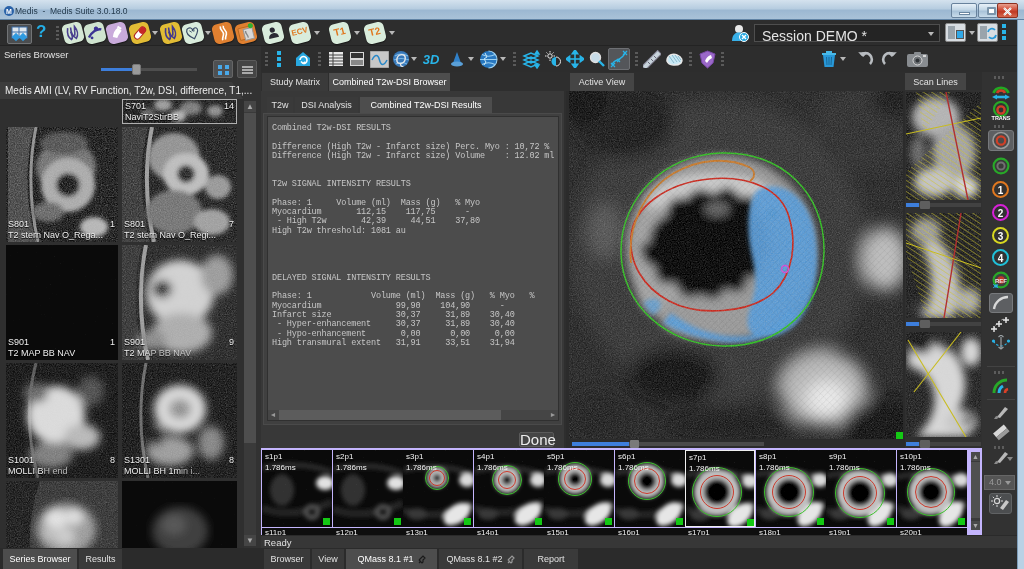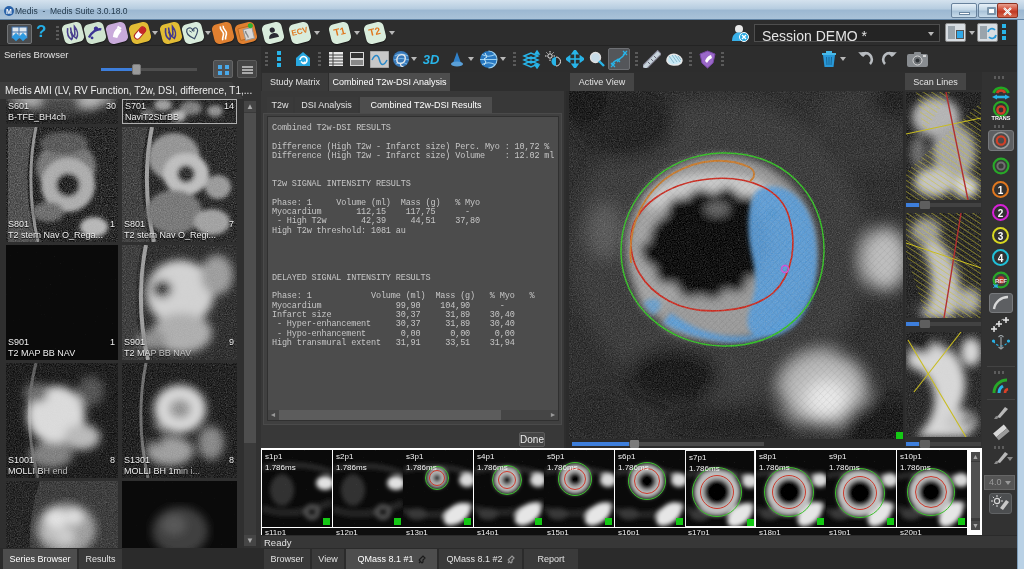--- a/index.html
+++ b/index.html
@@ -369,32 +369,20 @@
 <div class="abs" style="left:4px;top:5px;width:11px;height:2px;background:#aaa"></div>
         <div class="abs" style="left:4px;top:8px;width:11px;height:2px;background:#aaa"></div>
         <div class="abs" style="left:4px;top:11px;width:11px;height:2px;background:#aaa"></div>
 </div>
 
 <div class="abs" style="left:0px;top:36px;width:243px;height:17px;background:#3c3c3c;clip-path:polygon(0 0,232px 0,243px 17px,0 17px)"></div>
 <span class="abs" style="left:5px;top:39px;font-size:10px;color:#ececec;white-space:nowrap">Medis AMI (LV, RV Function, T2w, DSI, difference, T1,...</span>
 
 <div class="abs" id="thumbs" style="left:0;top:53px;width:244px;height:449px;background:#2f2f2f;overflow:hidden">
 
-<div class="cell" style="left:6px;top:0px;width:112px;height:25px">
- <svg width="112" height="25" viewBox="0 0 112 25">
-            <rect width="112" height="25" fill="#161616"></rect>
-            <g filter="url(#b4)">
-              <ellipse cx="56" cy="-2" rx="54" ry="14" fill="#8a8a8a"></ellipse>
-              <ellipse cx="56" cy="6" rx="40" ry="10" fill="#3a3a3a"></ellipse>
-              <ellipse cx="26" cy="2" rx="10" ry="6" fill="#aaa"></ellipse>
-              <ellipse cx="84" cy="2" rx="12" ry="7" fill="#b2b2b2"></ellipse>
-            </g>
-            <rect width="112" height="25" filter="url(#nz)" opacity="0.35"></rect>
-          </svg>
- <span class="thumblabel" style="left:2px;top:2px">S601</span><span class="thumblabel" style="right:2px;top:2px">30</span><span class="thumblabel" style="left:2px;top:13px">B-TFE_BH4ch</span></div>
 <div class="cell" style="left:122px;top:0px;width:115px;height:25px;border:1px solid #b0b0b0">
  <svg width="113" height="23" viewBox="0 87 113 23">
             <rect x="0" y="85" width="113" height="25" fill="#161616"></rect>
             <g filter="url(#b2)">
               <ellipse cx="40" cy="92" rx="9" ry="6" fill="#9a9a9a"></ellipse>
               <ellipse cx="68" cy="95" rx="11" ry="7" fill="#787878"></ellipse>
               <ellipse cx="55" cy="103" rx="8" ry="6" fill="#b0b0b0"></ellipse>
               <ellipse cx="25" cy="100" rx="7" ry="5" fill="#606060"></ellipse>
               <ellipse cx="92" cy="98" rx="8" ry="6" fill="#8a8a8a"></ellipse>
             </g>
@@ -512,21 +500,21 @@
 
 <div class="abs" style="left:244px;top:55px;width:12px;height:445px;background:#3a3a3a">
 <div class="abs" style="left:0;top:0;width:12px;height:11px;background:#454545;color:#aaa;font-size:8px;text-align:center;line-height:11px">▲</div>
 <div class="abs" style="left:0;top:12px;width:12px;height:330px;background:#4e4e4e"></div>
 <div class="abs" style="left:0;top:434px;width:12px;height:11px;background:#454545;color:#aaa;font-size:8px;text-align:center;line-height:11px">▼</div>
 </div>
 </div>
 
 <div class="abs" style="left:261px;top:72px;width:763px;height:19px;background:#2e2e2e"></div>
 <div class="tab" style="left:262px;top:73px;width:66px;height:18px;">Study Matrix</div>
-<div class="tab on" style="left:329px;top:73px;width:121px;height:18px;">Combined T2w-DSI Analysis</div>
+<div class="tab on" style="left:329px;top:73px;width:121px;height:18px;">Combined T2w-DSI Browser</div>
 <div class="tab" style="left:570px;top:73px;width:64px;height:18px;background:#454545">Active View</div>
 <div class="tab" style="left:905px;top:73px;width:61px;height:18px;background:#454545">Scan Lines</div>
 
 <div class="abs" id="center" style="left:261px;top:91px;width:303px;height:357px;background:#383838">
 <div class="tab" style="left:6px;top:6px;width:26px;height:16px">T2w</div>
 <div class="tab" style="left:34px;top:6px;width:63px;height:16px">DSI Analysis</div>
 <div class="tab on" style="left:99px;top:6px;width:132px;height:16px">Combined T2w-DSI Results</div>
 <div class="abs" style="left:2px;top:22px;width:299px;height:312px;background:#404040;border:1px solid #4a4a4a"></div>
 <div class="abs" style="left:6px;top:25px;width:292px;height:305px;background:#4c4c4c;border:1px solid #303030"></div>
 <pre class="mono abs" style="left:11px;top:33px;margin:0;font-size:8.5px;line-height:9.35px;color:#c6c6c6;letter-spacing:-0.15px">Combined T2w-DSI RESULTS
@@ -553,21 +541,21 @@
  - Hyper-enhancement     30,37     31,89    30,40
  - Hypo-enhancement       0,00      0,00     0,00
 High transmural extent   31,91     33,51    31,94</pre>
 
 <div class="abs" style="left:7px;top:319px;width:290px;height:10px;background:#454545">
 <div class="abs" style="left:0;top:0;width:10px;height:10px;color:#999;font-size:7px;line-height:10px;text-align:center">◄</div>
 <div class="abs" style="left:11px;top:0;width:222px;height:10px;background:#5c5c5c"></div>
 <div class="abs" style="right:0;top:0;width:10px;height:10px;color:#999;font-size:7px;line-height:10px;text-align:center">►</div>
       </div>
 
-<div class="abs" style="left:258px;top:341px;width:26px;height:15px;background:#454545;border:1px solid #5a5a5a;border-radius:2px;color:#ececec;font-size:10px;text-align:center;line-height:13px">Done</div>
+<div class="abs" style="left:258px;top:341px;width:35px;height:15px;background:#454545;border:1px solid #5a5a5a;border-radius:2px;color:#ececec;font-size:15px;text-align:center;line-height:13px">Done</div>
 </div>
 
 <div class="abs" id="aview" style="left:566px;top:91px;width:340px;height:357px;background:#2b2b2b">
 <svg class="abs" style="left:3px;top:0" width="334" height="348">
 <rect width="334" height="348" fill="#232323"></rect>
 <g filter="url(#b8)">
 <ellipse cx="150" cy="160" rx="148" ry="152" fill="#313131"></ellipse>
 <ellipse cx="55" cy="30" rx="50" ry="38" fill="#161616"></ellipse>
 <ellipse cx="300" cy="35" rx="55" ry="45" fill="#2a2a2a"></ellipse>
 <ellipse cx="255" cy="298" rx="44" ry="37" fill="#b8b8b8"></ellipse>
@@ -749,21 +737,21 @@
             <line x1="1" y1="7" x2="3" y2="7"></line>
             <line x1="11" y1="7" x2="13" y2="7"></line>
             <line x1="2.8" y1="2.8" x2="4.2" y2="4.2"></line>
             <line x1="9.8" y1="4.2" x2="11.2" y2="2.8"></line>
             <line x1="2.8" y1="11.2" x2="4.2" y2="9.8"></line>
           </g>
           <path d="M10 14 L16 6 L19 8 L13 16 Z" fill="#c8c8c8"></path>
         </svg></div>
 </div>
 
-<div class="abs" id="film" style="left:261px;top:448px;width:721px;height:87px;background:#ffffff">
+<div class="abs" id="film" style="left:261px;top:448px;width:721px;height:87px;background:#c4b5fd">
 <div class="fcell" style="left:1px;top:2px;width:70px;height:77px;"><svg width="70" height="77">
           <rect width="70" height="77" fill="#0a0a0a"></rect>
           <g filter="url(#b2)">
             <path d="M0 18 Q 35 10 70 22" stroke="#2e2e2e" stroke-width="5" fill="none"></path>
             <path d="M0 58 Q 30 70 70 52" stroke="#262626" stroke-width="7" fill="none"></path>
             <ellipse cx="63" cy="33" rx="9" ry="7" fill="#e2e2e2"></ellipse>
             <circle cx="50" cy="62" r="8" fill="#555"></circle>
             <circle cx="50" cy="62" r="4" fill="#0c0c0c"></circle>
             <ellipse cx="20" cy="40" rx="12" ry="16" fill="#303030"></ellipse>
           </g>

